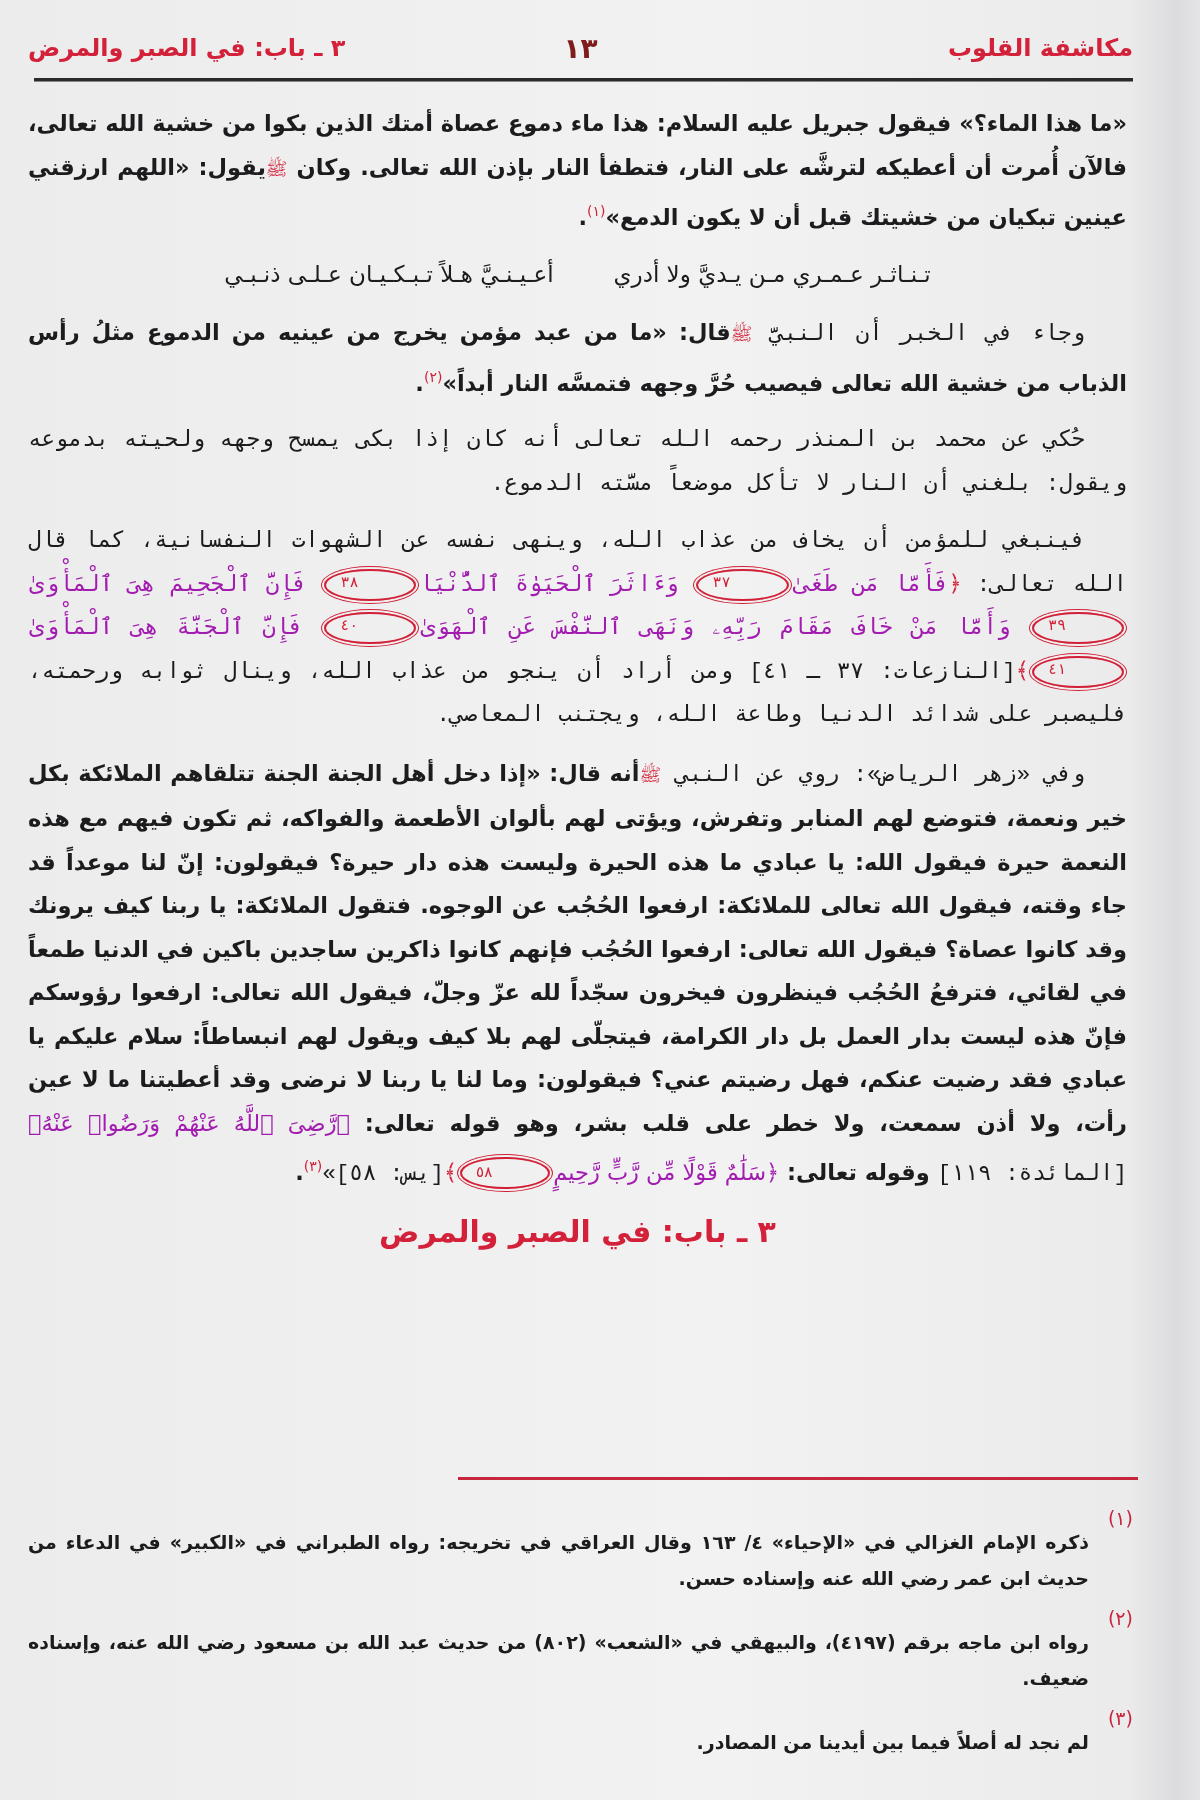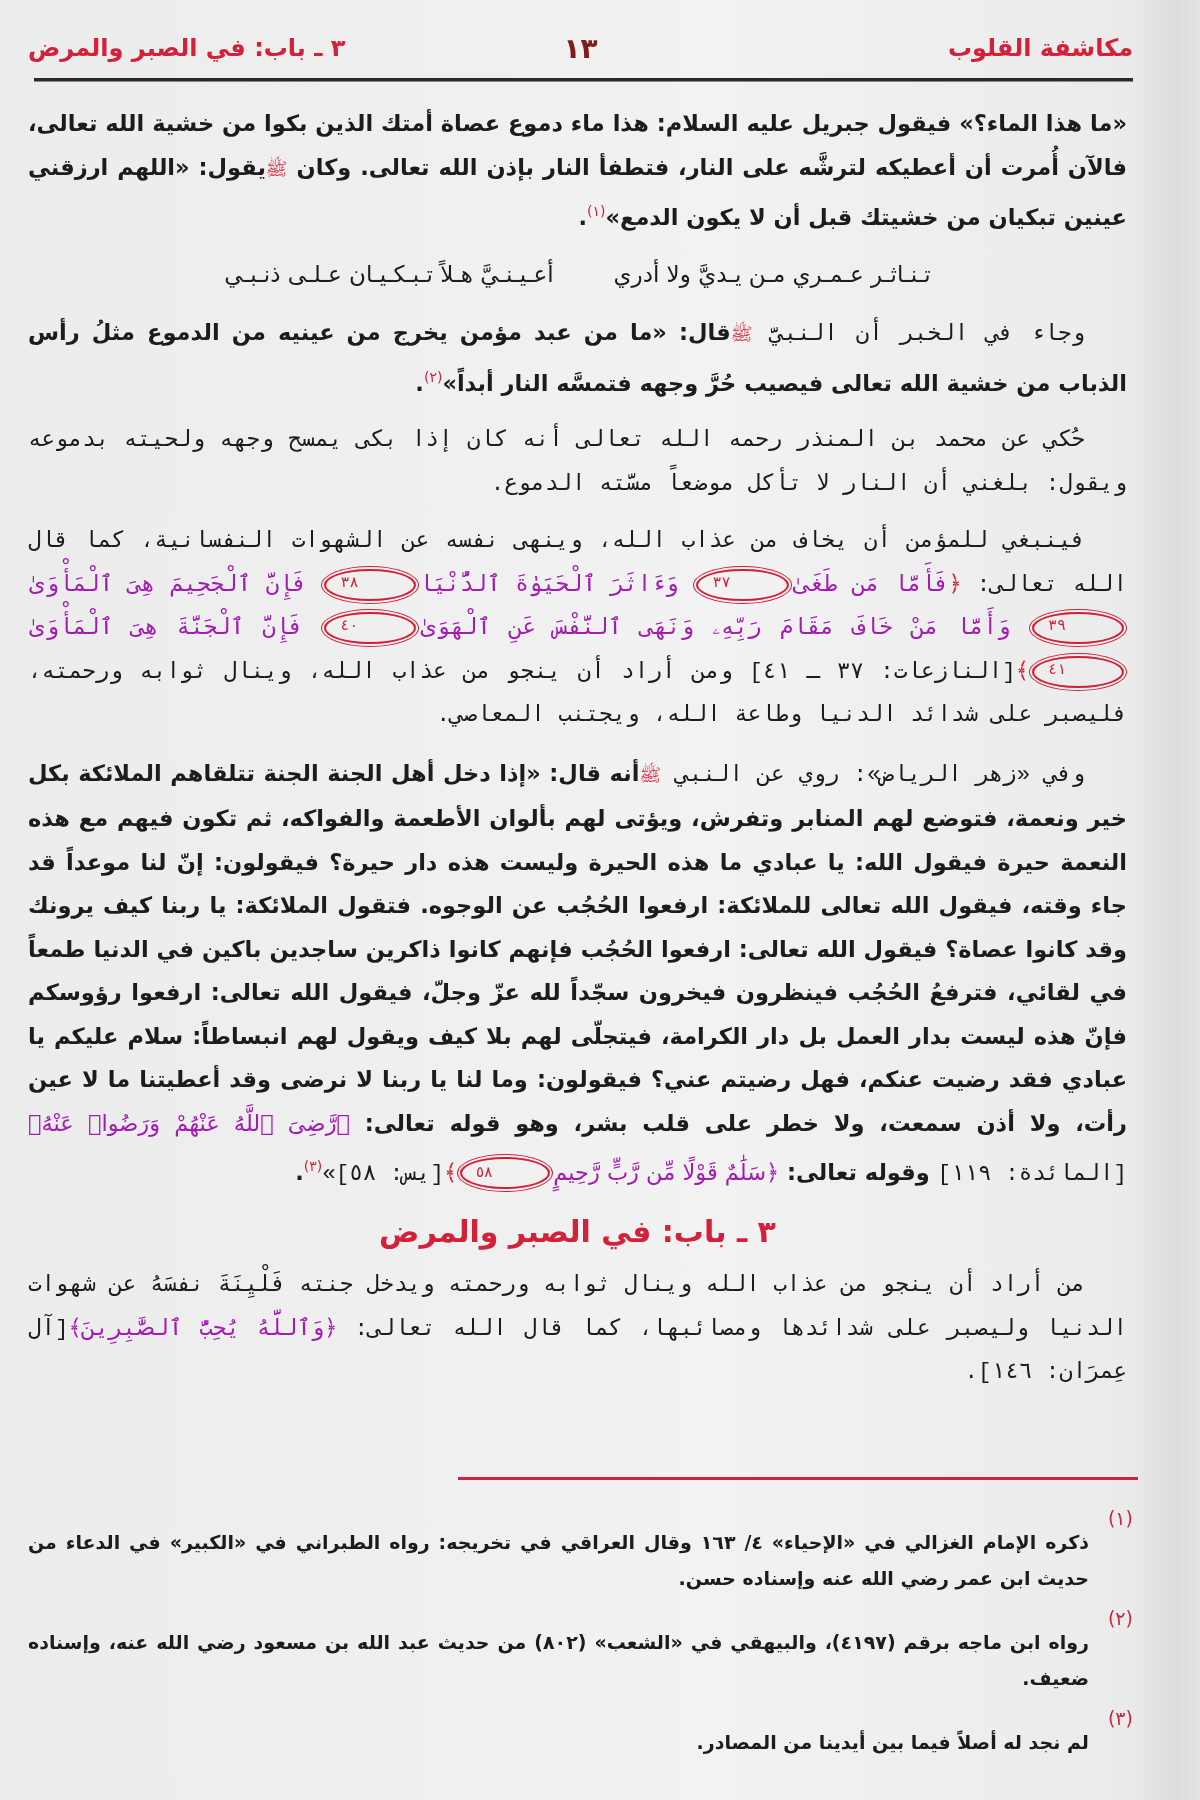--- a/index.html
+++ b/index.html
@@ -108,23 +108,20 @@
     <p class="indent normal">
       <span>فينبغي للمؤمن أن يخاف من عذاب الله، وينهى نفسه عن الشهوات النفسانية، كما قال الله تعالى: </span><span class="bracket">﴿</span><span class="quran">فَأَمَّا مَن طَغَىٰ</span><span class="ayah-num">٣٧</span> <span class="quran">وَءَاثَرَ ٱلْحَيَوٰةَ ٱلدُّنْيَا</span><span class="ayah-num">٣٨</span> <span class="quran">فَإِنَّ ٱلْجَحِيمَ هِىَ ٱلْمَأْوَىٰ</span><span class="ayah-num">٣٩</span> <span class="quran">وَأَمَّا مَنْ خَافَ مَقَامَ رَبِّهِۦ وَنَهَى ٱلنَّفْسَ عَنِ ٱلْهَوَىٰ</span><span class="ayah-num">٤٠</span> <span class="quran">فَإِنَّ ٱلْجَنَّةَ هِىَ ٱلْمَأْوَىٰ</span><span class="ayah-num">٤١</span><span class="bracket">﴾</span><span>[النازعات: ٣٧ ـ ٤١]</span><span> ومن أراد أن ينجو من عذاب الله، وينال ثوابه ورحمته، فليصبر على شدائد الدنيا وطاعة الله، ويجتنب المعاصي.</span>
     </p>
 
     <p class="indent">
       <span class="normal">وفي «زهر الرياض»: روي عن النبي </span><span class="salla">ﷺ</span><span>أنه قال: «إذا دخل أهل الجنة الجنة تتلقاهم الملائكة بكل خير ونعمة، فتوضع لهم المنابر وتفرش، ويؤتى لهم بألوان الأطعمة والفواكه، ثم تكون فيهم مع هذه النعمة حيرة فيقول الله: يا عبادي ما هذه الحيرة وليست هذه دار حيرة؟ فيقولون: إنّ لنا موعداً قد جاء وقته، فيقول الله تعالى للملائكة: ارفعوا الحُجُب عن الوجوه. فتقول الملائكة: يا ربنا كيف يرونك وقد كانوا عصاة؟ فيقول الله تعالى: ارفعوا الحُجُب فإنهم كانوا ذاكرين ساجدين باكين في الدنيا طمعاً في لقائي، فترفعُ الحُجُب فينظرون فيخرون سجّداً لله عزّ وجلّ، فيقول الله تعالى: ارفعوا رؤوسكم فإنّ هذه ليست بدار العمل بل دار الكرامة، فيتجلّى لهم بلا كيف ويقول لهم انبساطاً: سلام عليكم يا عبادي فقد رضيت عنكم، فهل رضيتم عني؟ فيقولون: وما لنا يا ربنا لا نرضى وقد أعطيتنا ما لا عين رأت، ولا أذن سمعت، ولا خطر على قلب بشر، وهو قوله تعالى: </span><span class="quran">﴿رَّضِىَ ٱللَّهُ عَنْهُمْ وَرَضُوا۟ عَنْهُ﴾</span><span class="normal">[المائدة: ١١٩]</span><span> وقوله تعالى: </span><span class="quran">﴿سَلَٰمٌ قَوْلًا مِّن رَّبٍّ رَّحِيمٍ</span><span class="ayah-num">٥٨</span><span class="bracket">﴾</span><span class="normal">[يس: ٥٨]»</span><span class="fn-ref">(٣)</span><span>.</span>
     </p>
 
     <div class="section-heading">٣ ـ باب: في الصبر والمرض</div>
 
-    <p class="indent normal">
-      <span>من أراد أن ينجو من عذاب الله وينال ثوابه ورحمته ويدخل جنته فَلْيِنَةَ نفسَهُ عن شهوات الدنيا وليصبر على شدائدها ومصائبها، كما قال الله تعالى: </span><span class="quran">﴿وَٱللَّهُ يُحِبُّ ٱلصَّٰبِرِينَ﴾</span><span>[آل عِمرَان: ١٤٦]</span><span>.</span>
-    </p>
   </div>
 
   <div class="footnote-rule"></div>
 
   <div class="footnotes">
     <div class="footnote">
       <span class="fn-num">(١)</span>
       <span class="fn-text">ذكره الإمام الغزالي في «الإحياء» ٤/ ١٦٣ وقال العراقي في تخريجه: رواه الطبراني في «الكبير» في الدعاء من حديث ابن عمر رضي الله عنه وإسناده حسن.</span>
     </div>
     <div class="footnote">

